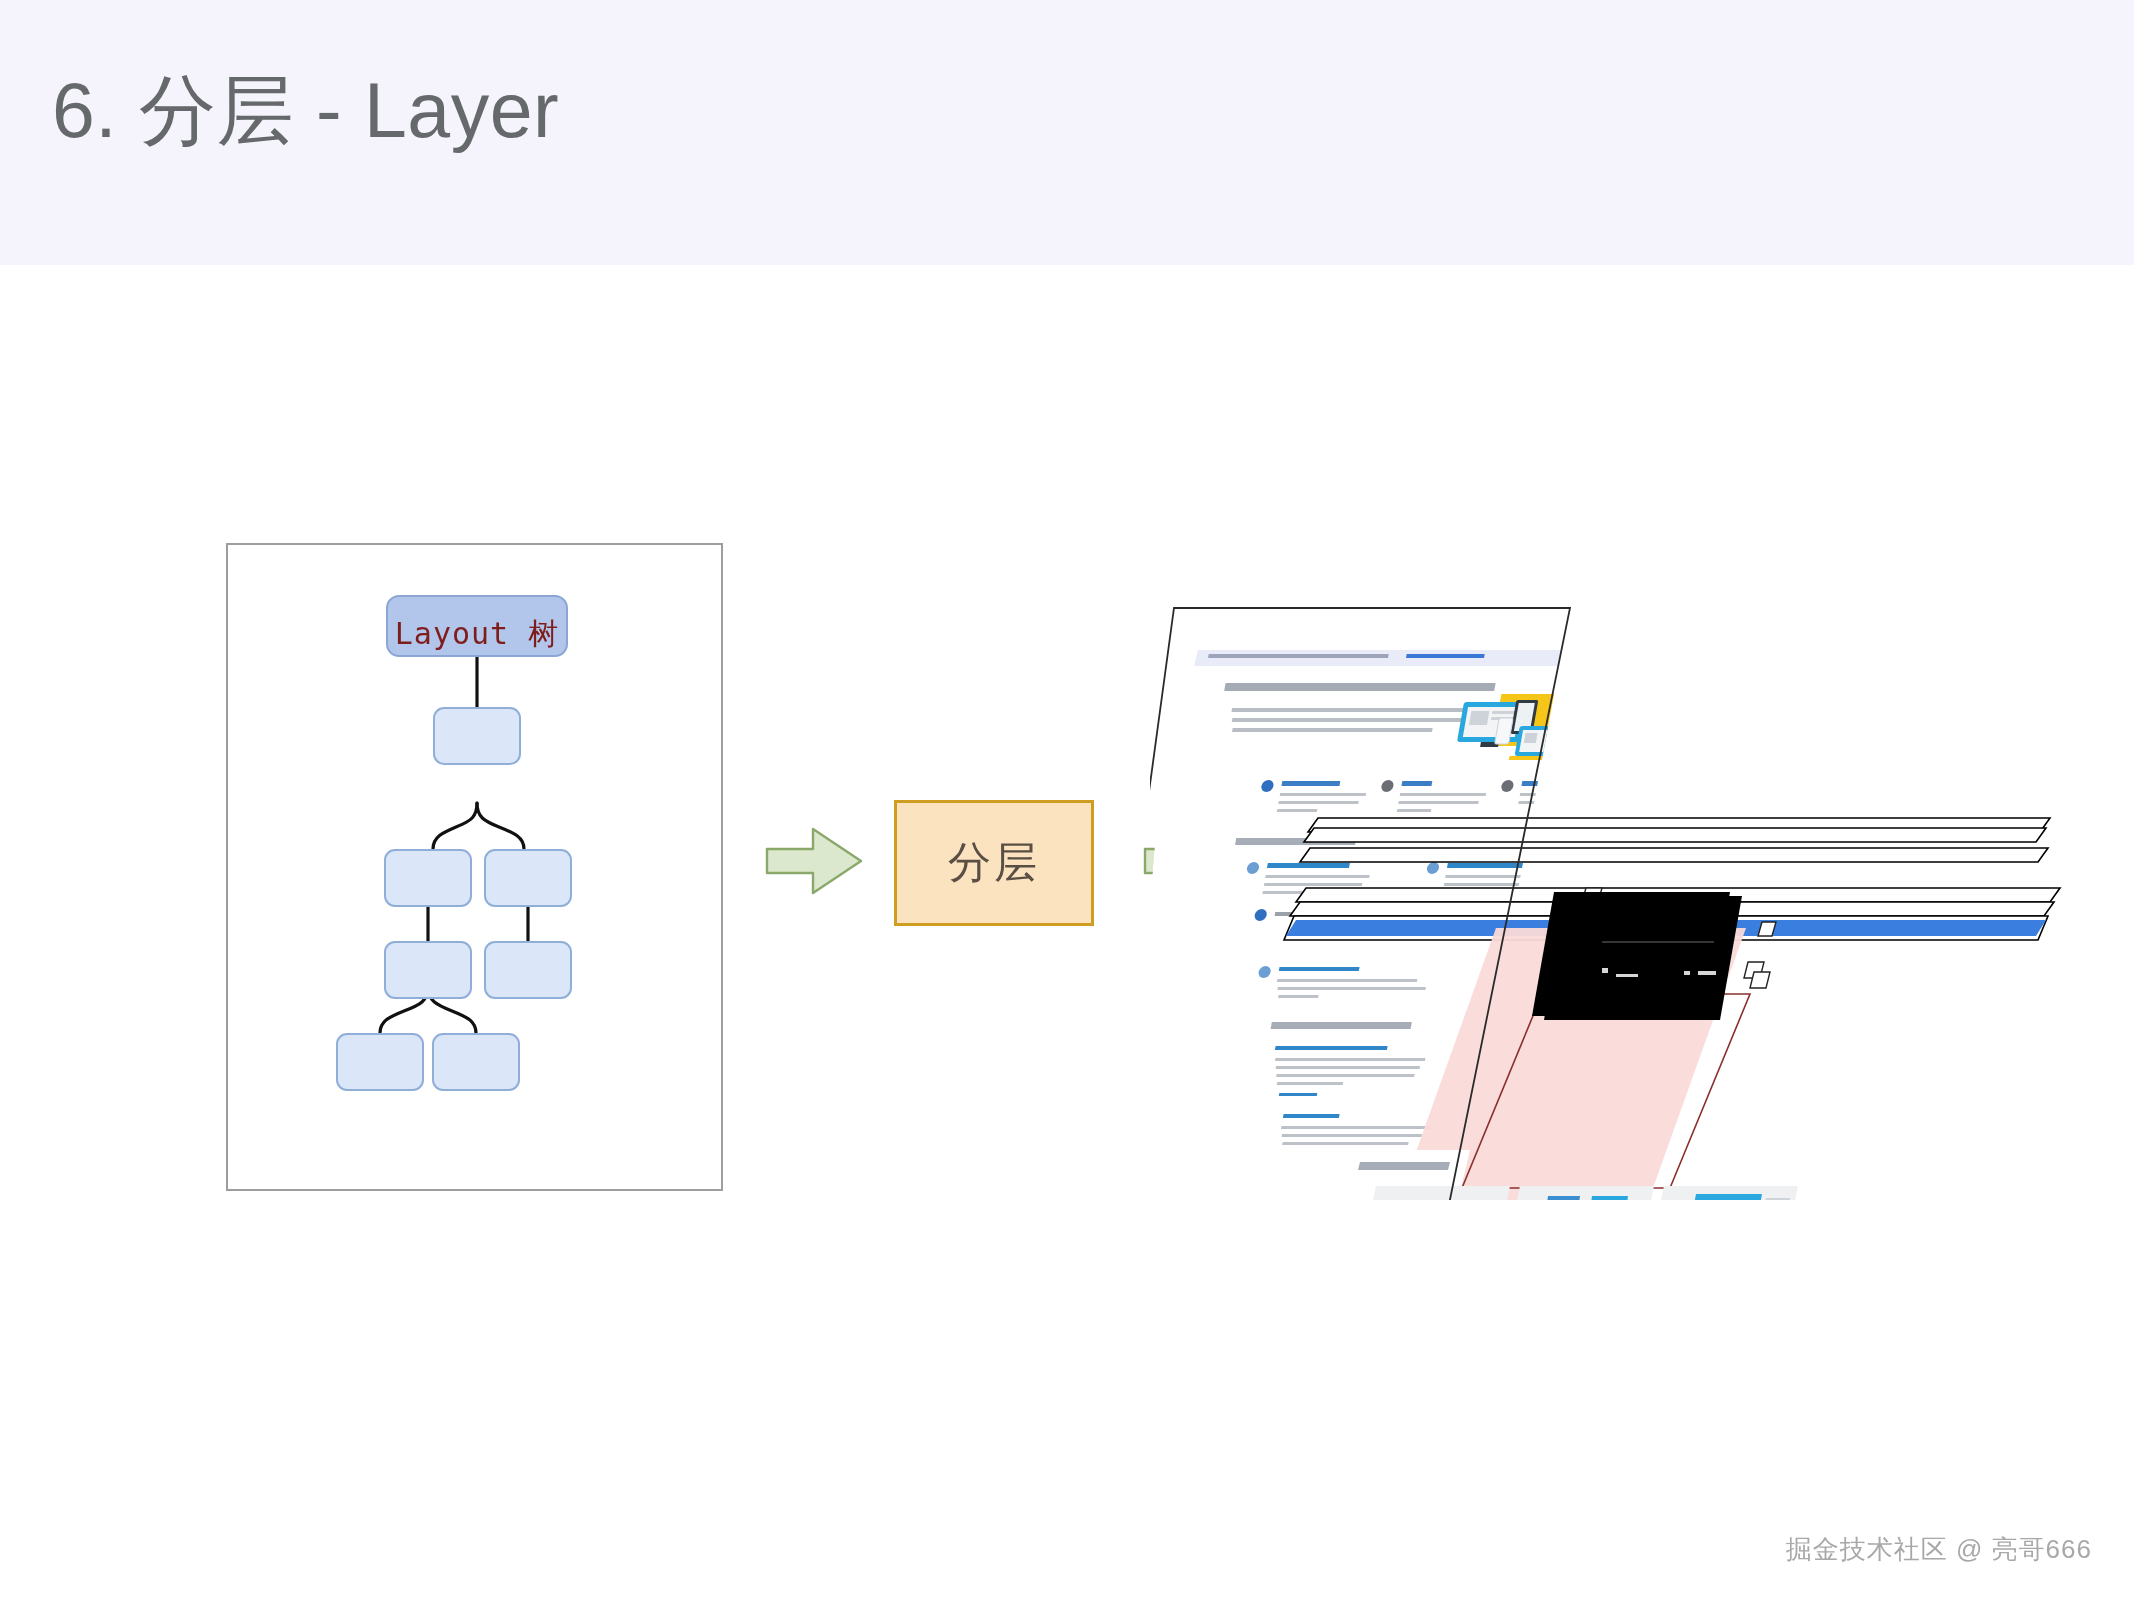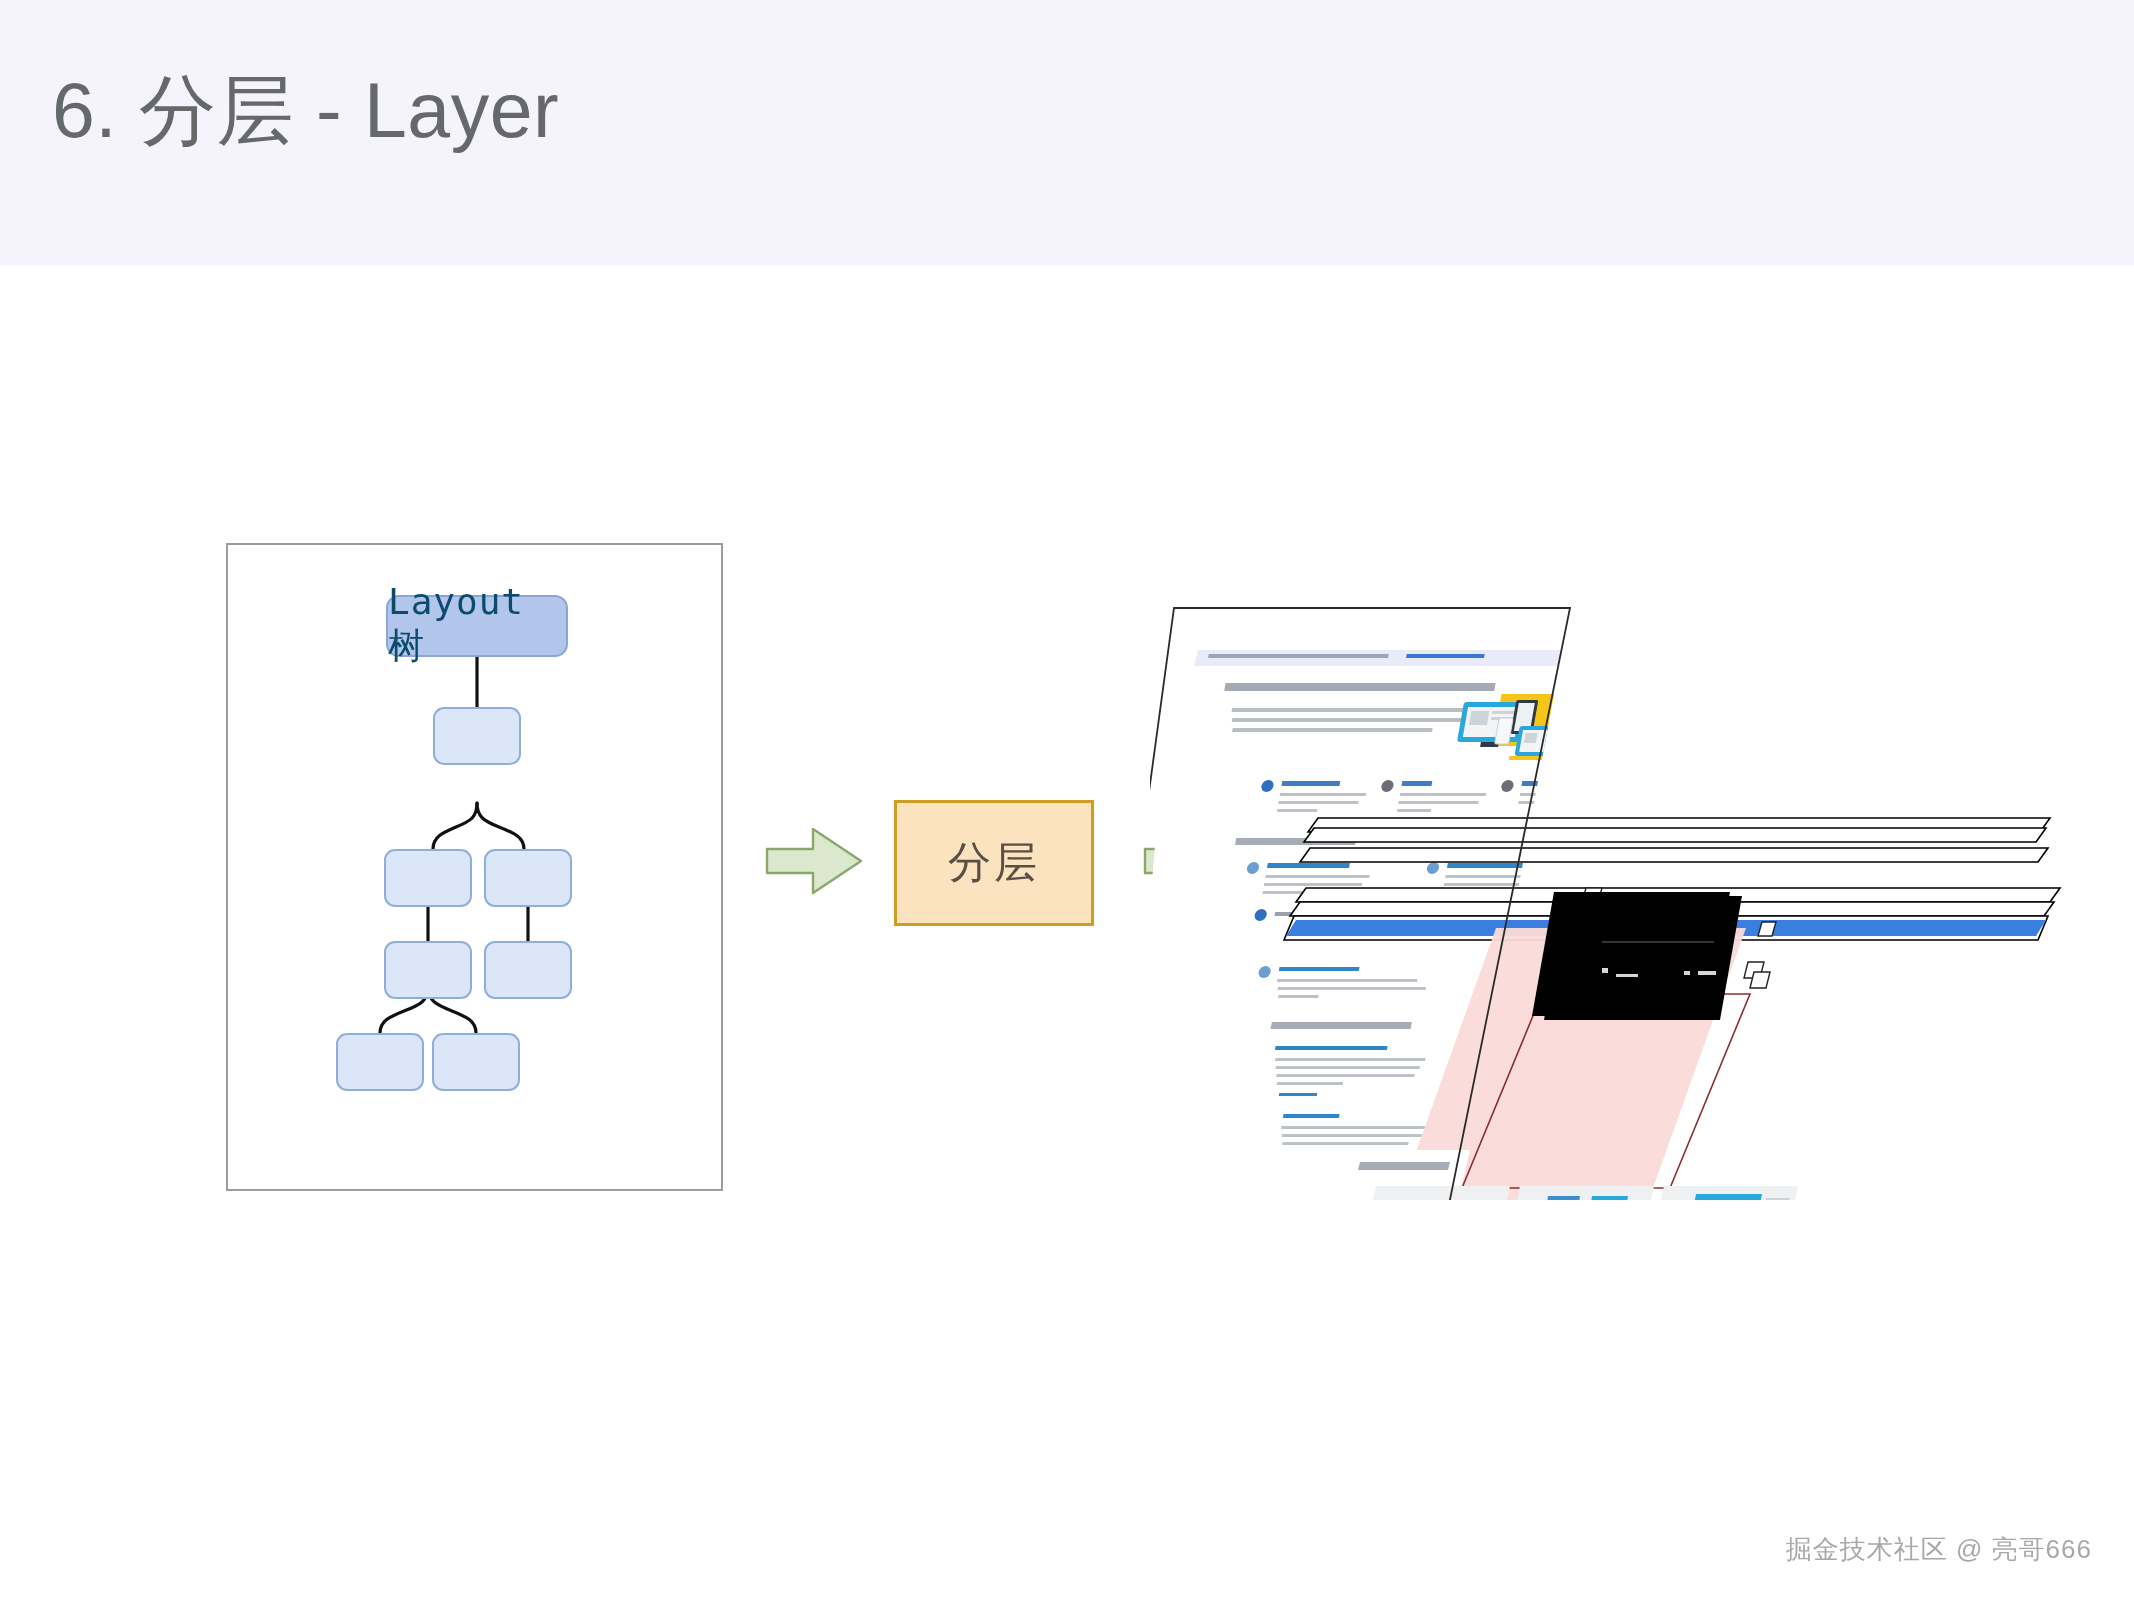--- a/index.html
+++ b/index.html
@@ -32,23 +32,23 @@
   }
   #tree-svg{position:absolute;left:0;top:0;width:497px;height:648px;}
 
   .tree-node{
     position:absolute;box-sizing:border-box;
     background:#dbe7f8;border:2px solid #8fafd8;
     border-radius:11px;
   }
   .tree-node.root{
     background:#b1c6ea;border:2px solid #8ba6d4;
-    display:flex;align-items:center;justify-content:center;
+    display:flex;align-items:flex-end;justify-content:center;
     font-family:"DejaVu Sans Mono","Liberation Mono",monospace;
-    font-size:36px;color:#0c4a6e;letter-spacing:1px;
+    font-size:30px;color:#7f1d1d;letter-spacing:1px;
     border-radius:13px;
   }
 
   
   .block-arrow{position:absolute;}
   #layer-box{
     position:absolute;left:894px;top:800px;width:200px;height:126px;
     background:#fce3c0;border:3px solid #cf9d22;
     box-sizing:border-box;
     display:flex;align-items:center;justify-content:center;

